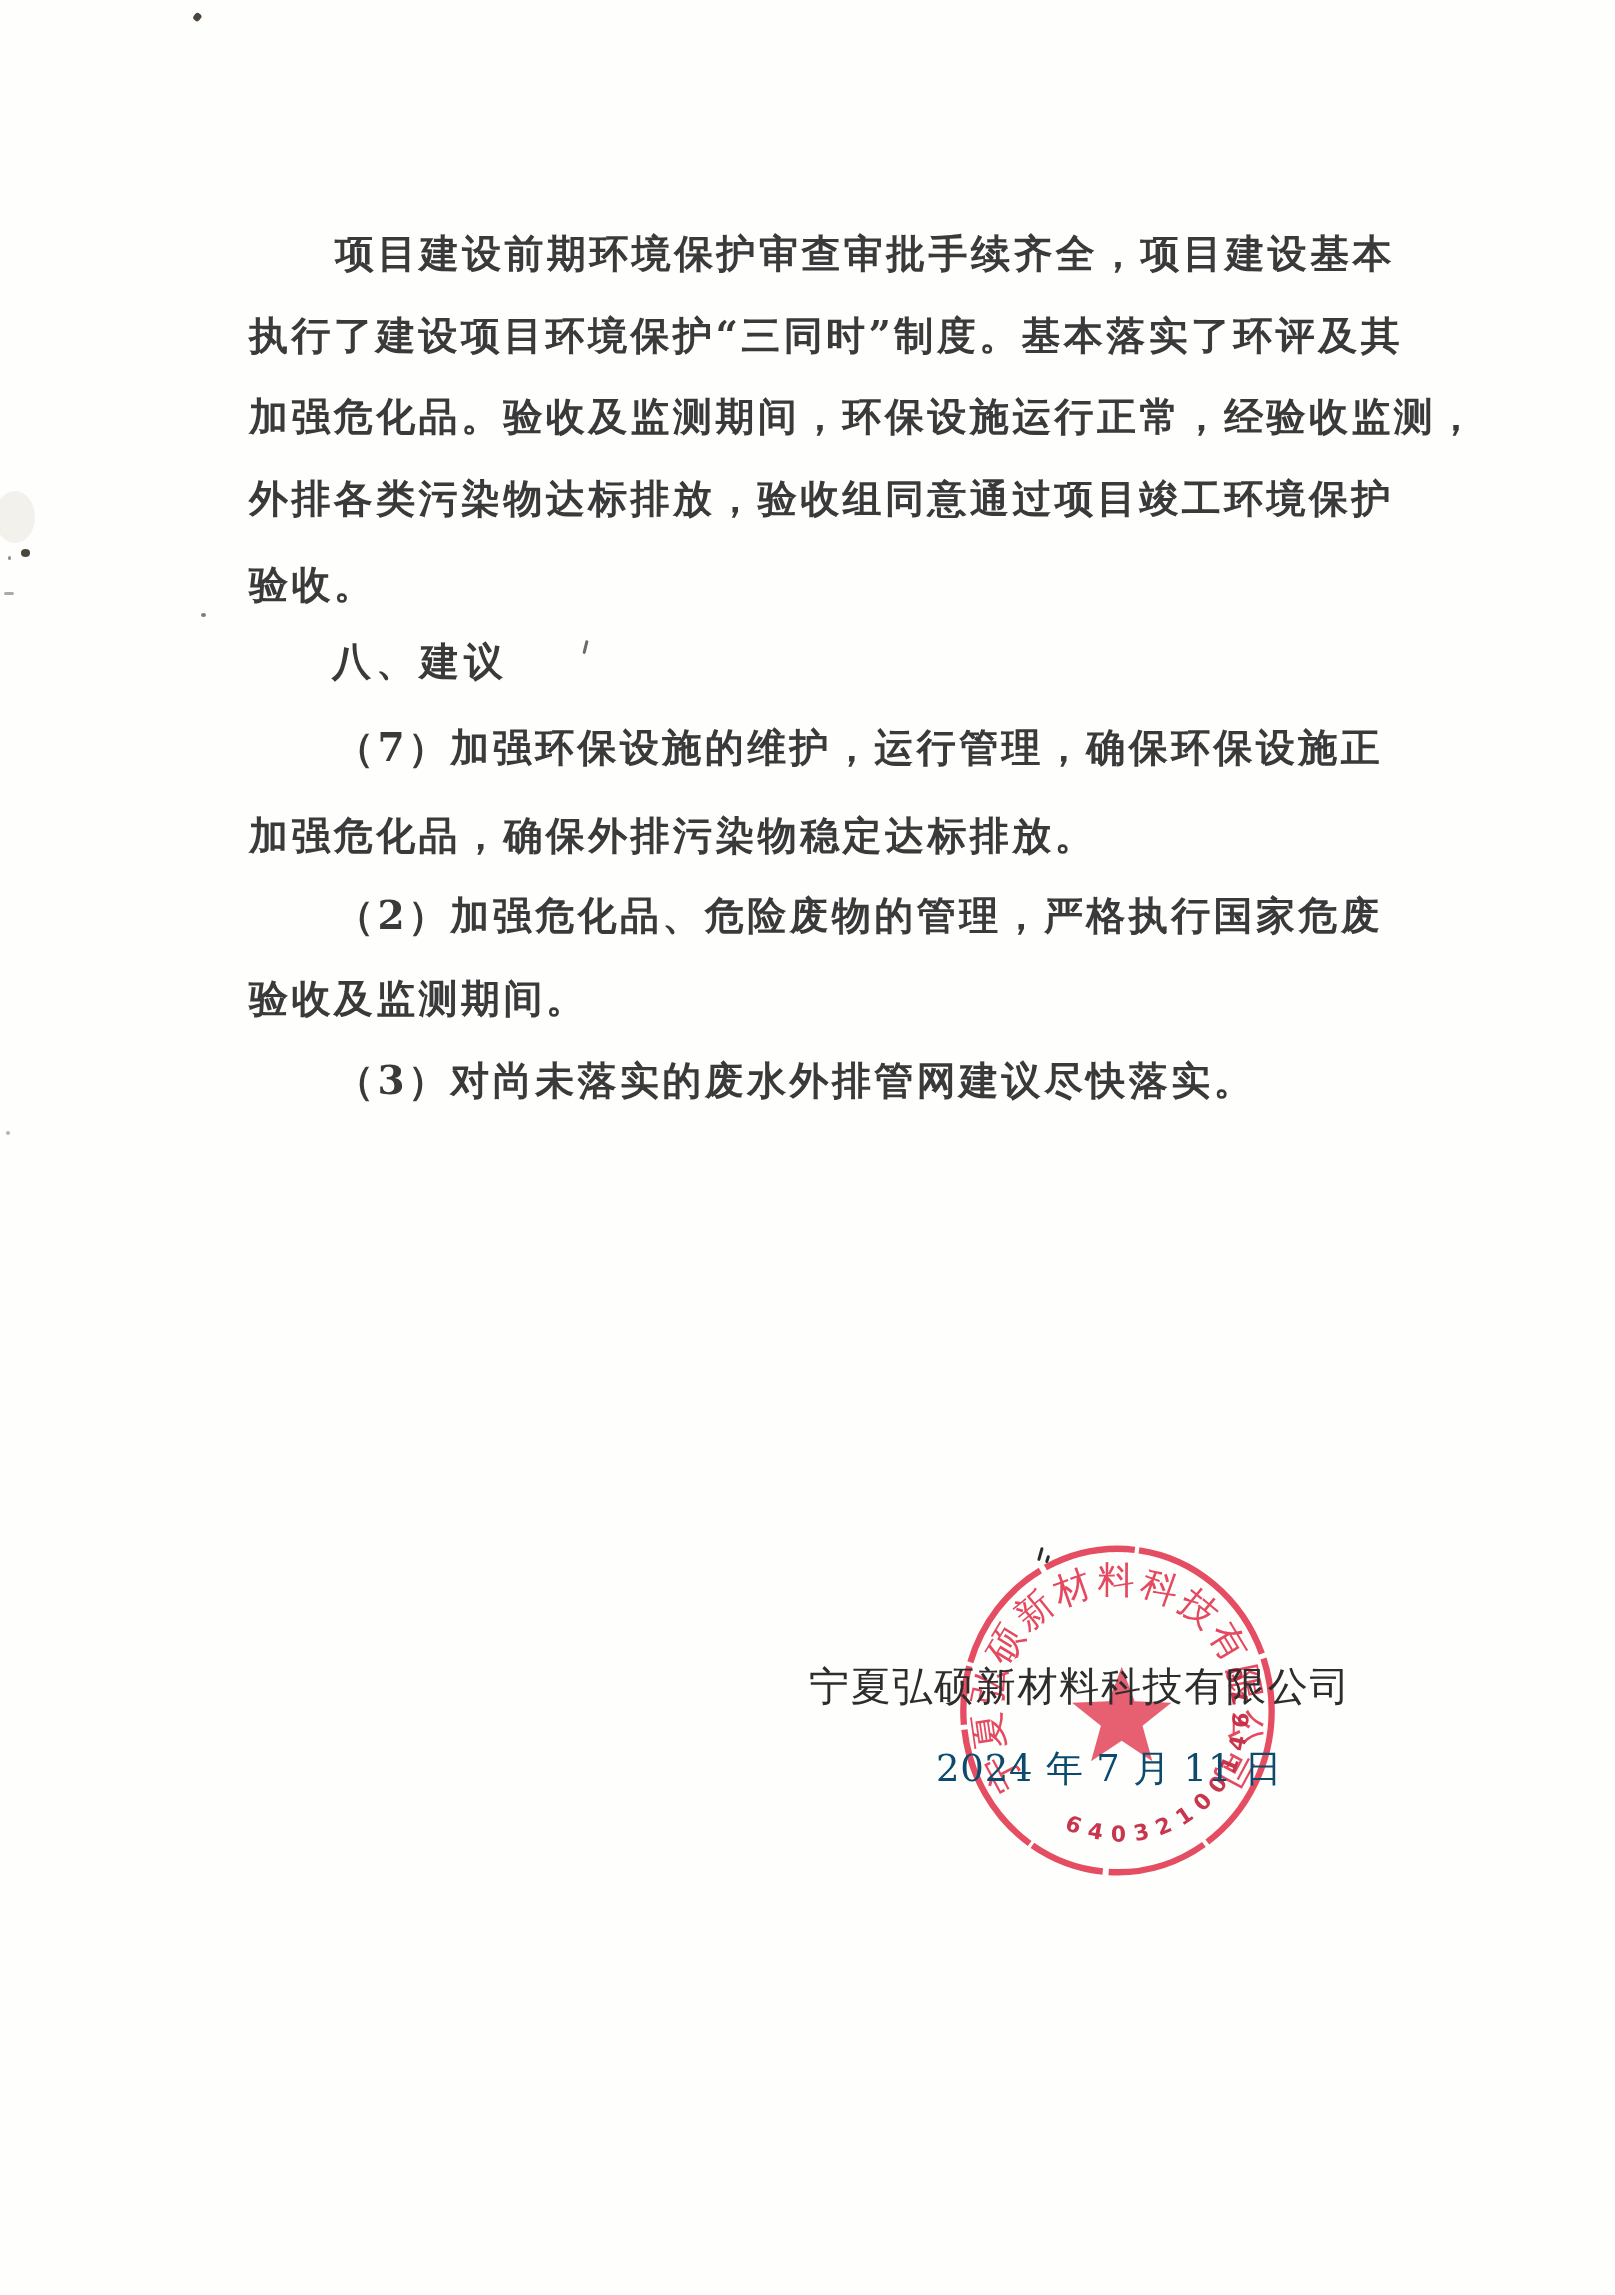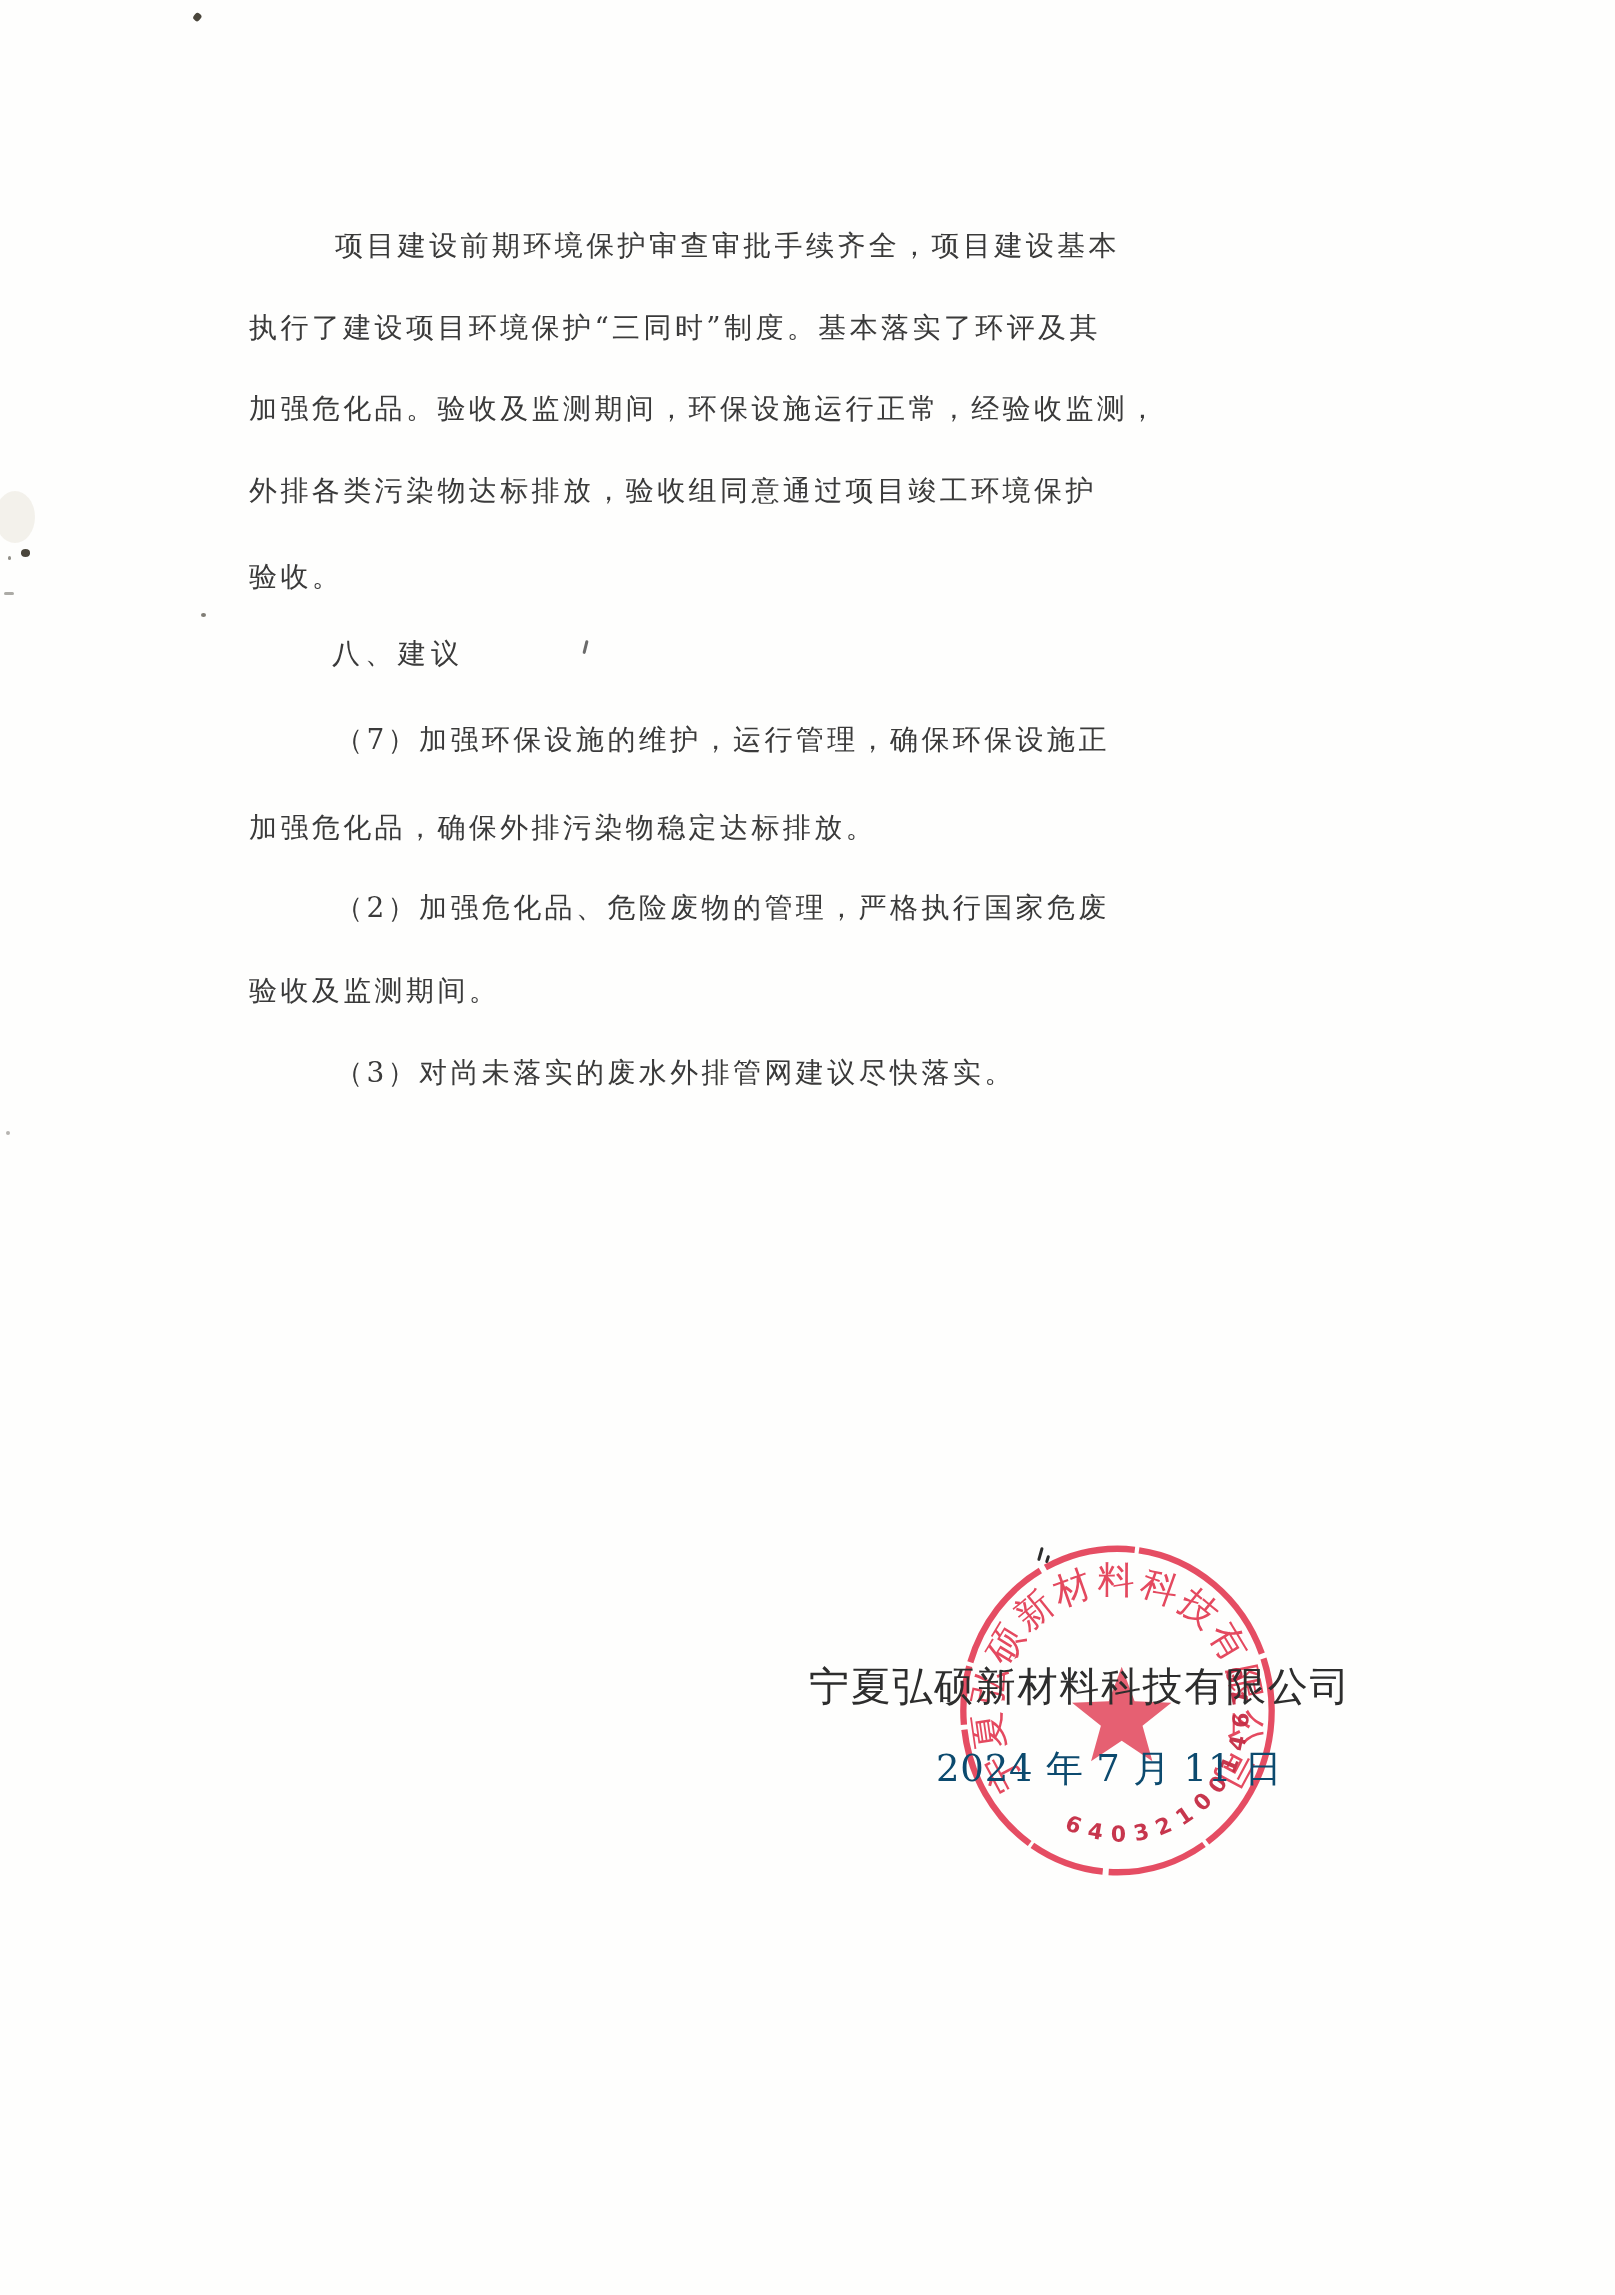--- a/index.html
+++ b/index.html
@@ -4,21 +4,21 @@
 <style>
   html,body { margin:0; padding:0; background:#e9e9e9; }
   .page {
     position:relative; width:1616px; height:2295px; margin:0 auto;
     background:#fefefd; overflow:hidden;
     font-family:"DejaVu Serif","Liberation Serif",serif;
   }
   
   .line {
     position:absolute; left:249px; margin:0;
-    font-size:28px; letter-spacing:3.4px; font-weight:400;
+    font-size:39px; letter-spacing:3.4px; font-weight:700;
     color:#3a3a3a; white-space:nowrap;
   }
   .line.indent { left:335px; }
   .l1{top:227px}.l2{top:309px}.l3{top:390px}.l4{top:472px}.l5{top:558px}
   .l6{top:635px;left:332px;letter-spacing:5px}
   .l7{top:721px}.l8{top:809px}.l9{top:889px}.l10{top:972px}.l11{top:1054px}
 
   
   .sig-company {
     position:absolute; left:809px; top:1659px; margin:0;

